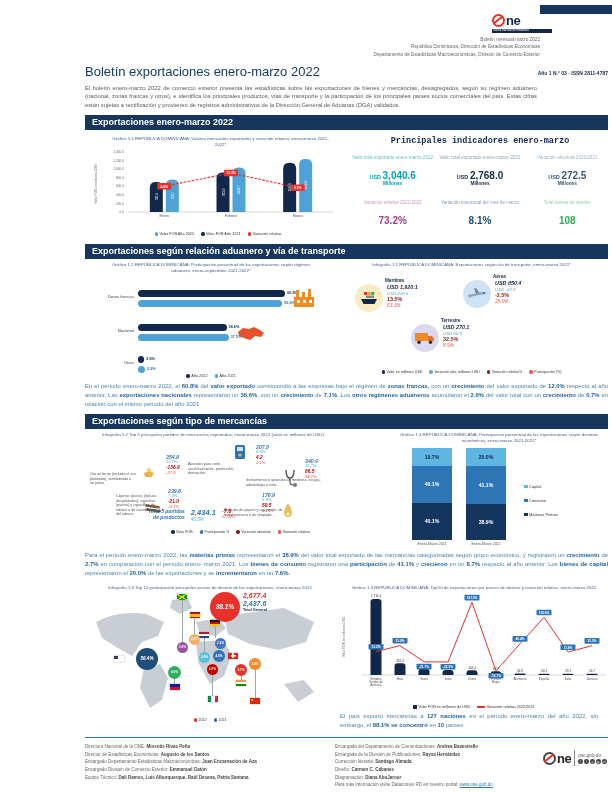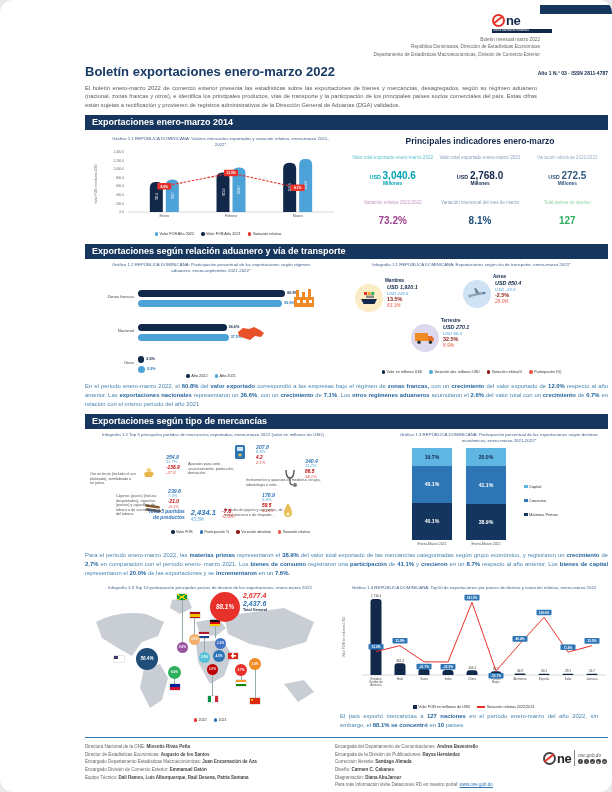--- a/index.html
+++ b/index.html
@@ -1,38 +1,38 @@
 <!DOCTYPE html>
 <html><head>
 <meta charset="utf-8">
 <style>
   html,body{margin:0;padding:0;background:#e9e9e9;}
   .page{position:relative;width:612px;height:792px;background:#fff;margin:0 auto;
-        font-family:"Liberation Sans",sans-serif;overflow:hidden;border-radius:13px;}
+        font-family:"Liberation Sans",sans-serif;overflow:hidden;}
   .abs{position:absolute;}
   .band{position:absolute;left:85px;width:523px;height:15px;background:#17365d;color:#fff;
         font-size:9px;font-weight:bold;line-height:15px;padding-left:7px;box-sizing:border-box;}
   .caption{font-size:4.4px;color:#44618c;line-height:1.35;text-align:center;}
   .para{font-size:5.9px;line-height:1.5;color:#4a84ad;text-align:justify;}
   .para .bseg{font-weight:bold;color:#24639c;}
   
   #corner-tab{left:540px;top:5px;width:72px;height:9px;background:#17365d;}
   .one-logo{display:flex;align-items:center;}
   .logo-o{width:9px;height:9px;border:2.4px solid #e8312a;border-radius:50%;position:relative;}
   .logo-o::after{content:'';position:absolute;left:-2px;top:3.2px;width:12px;height:1.8px;
         background:#e8312a;transform:rotate(-38deg);}
   .logo-ne{font-size:13px;font-weight:bold;color:#12284b;margin-left:1px;letter-spacing:-0.5px;}
   .logo-sub{font-size:2.6px;color:#fff;background:#12284b;padding:0.5px 1px;margin-top:0.5px;}
   #hdr-lines{left:190px;top:36px;width:350px;text-align:right;font-size:4.7px;color:#666;line-height:1.55;}
-  #page-title{left:85px;top:64px;font-size:13px;font-weight:bold;color:#173a66;}
+  #page-title{left:85px;top:64px;font-size:13px;font-weight:normal;color:#173a66;}
   #issue{left:370px;top:70px;width:238px;text-align:right;font-size:5px;font-weight:bold;color:#12284b;}
   #intro{left:85px;top:84px;width:452px;font-size:5.8px;line-height:1.45;color:#595959;text-align:justify;}
   
   #ind-block{left:352px;top:136px;width:256px;}
-  #ind-title{font-size:8.5px;font-weight:bold;color:#12284b;text-align:center;}
+  #ind-title{font-size:8.5px;font-weight:bold;color:#12284b;text-align:center;font-family:Liberation Mono, monospace;}
   #ind-grid{display:grid;grid-template-columns:1fr 1fr 1fr;gap:14px 6px;margin-top:9px;}
   .ind-cell{text-align:center;}
   .ind-label{font-size:4.6px;line-height:1.3;min-height:13px;}
   .ind-val{font-size:10px;font-weight:bold;margin-top:2px;}
   .ind-val .pref{font-size:5.5px;}
   .ind-unit{font-size:4.8px;font-weight:bold;}
   
   #c11-block{left:88px;top:136px;width:260px;}
   #c11-caption{width:225px;margin-left:20px;}
   .legend-row{display:flex;justify-content:center;gap:7px;font-size:3.8px;color:#333;margin-top:2px;align-items:center;}
@@ -141,21 +141,21 @@
   <div id="hdr-lines" class="abs">
     <div>Boletín mensual marzo 2022</div>
     <div>República Dominicana, Dirección de Estadísticas Económicas</div>
     <div>Departamento de Estadísticas Macroeconómicas, División de Comercio Exterior</div>
   </div>
 
   <div id="page-title" class="abs">Boletín exportaciones enero-marzo 2022</div>
   <div id="issue" class="abs">Año 1 N.° 03 - ISSN 2811-4787</div>
   <div id="intro" class="abs">El boletín enero-marzo 2022 de comercio exterior presenta las estadísticas sobre las exportaciones de bienes y mercancías, desagregados, según su régimen aduanero (nacional, zonas francas y otros), e identifica los principales productos, vías de transporte y la participación de los principales países socios comerciales del país. Estas cifras están sujetas a rectificación y provienen de registros administrativos de la Dirección General de Aduanas (DGA) validados.</div>
 
-  <div class="band" style="top:115px;">Exportaciones enero-marzo 2014</div>
+  <div class="band" style="top:115px;">Exportaciones enero-marzo 2022</div>
 
   <div id="c11-block" class="abs">
     <div id="c11-caption" class="caption">Gráfico 1.1 REPÚBLICA DOMINICANA: Valores mensuales exportados y variación relativa, enero-marzo 2021-2022*</div>
     <div id="c11-svg"><svg viewBox="0 0 250 78" width="250" height="78">
           <text transform="translate(9,36) rotate(-90)" font-size="3.2" fill="#667" text-anchor="middle">Valor FOB en millones USD</text>
           <text x="36" y="65.1" font-size="3.2" fill="#667" text-anchor="end">0.0</text>
           <text x="36" y="56.5" font-size="3.2" fill="#667" text-anchor="end">200.0</text>
           <text x="36" y="48.0" font-size="3.2" fill="#667" text-anchor="end">400.0</text>
           <text x="36" y="39.4" font-size="3.2" fill="#667" text-anchor="end">600.0</text>
           <text x="36" y="30.8" font-size="3.2" fill="#667" text-anchor="end">800.0</text>
@@ -214,21 +214,21 @@
         <div class="ind-cell">
           <div class="ind-label" style="color:#c79ac4">Variación relativa 2021/2022</div>
    <div class="ind-val" style="color:#a0408f">73.2%</div>
    </div>
         <div class="ind-cell">
           <div class="ind-label" style="color:#8aa3c0">Variación interanual del mes de marzo</div>
    <div class="ind-val" style="color:#1f4e79">8.1%</div>
    </div>
         <div class="ind-cell">
           <div class="ind-label" style="color:#93d1a8">Total países de destino</div>
-   <div class="ind-val" style="color:#2eaf5e">127</div>
+   <div class="ind-val" style="color:#2eaf5e">108</div>
    </div>
       </div>
   </div>
 
   <div class="band" style="top:244px;">Exportaciones según relación aduanero y vía de transporte</div>
 
   <div id="c12-block" class="abs">
     <div id="c12-caption" class="caption">Gráfico 1.2 REPÚBLICA DOMINICANA: Participación porcentual de las exportaciones según régimen aduanero, enero-septiembre 2021-2022*</div>
     <div id="c12-chart">
         <div class="hbar-label" style="left: 0px; top: 18px;">Zonas francas</div>

